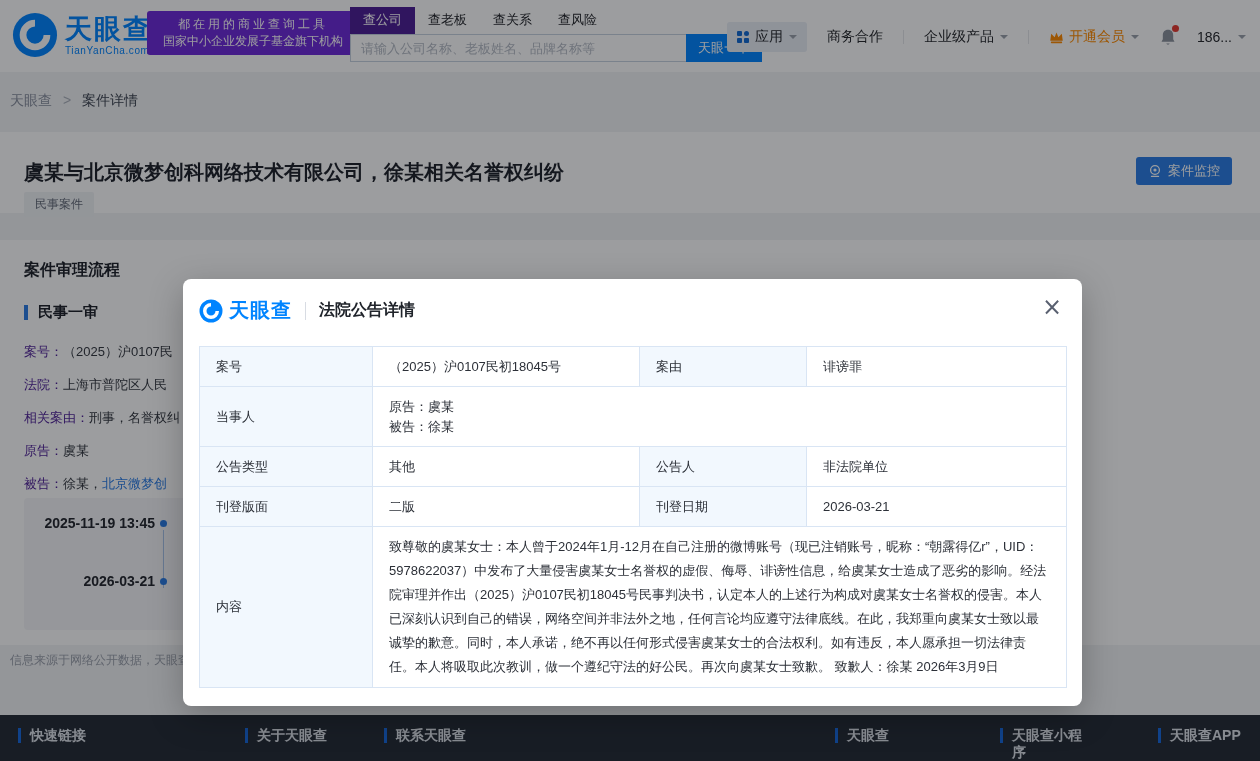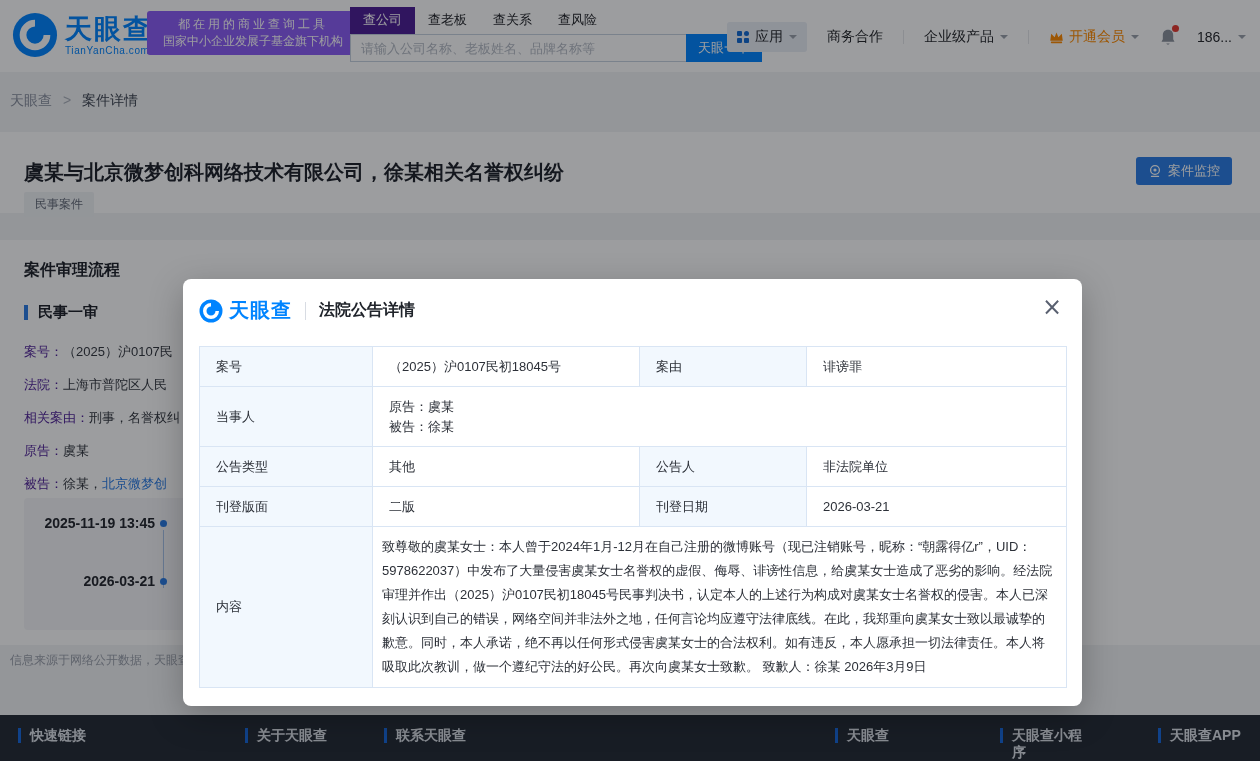--- a/index.html
+++ b/index.html
@@ -6,21 +6,21 @@
   body { background:#dcdee1; font-family:"Liberation Sans","DejaVu Sans",sans-serif; }
   #page { position:relative; width:1260px; height:761px; background:#f2f3f5; overflow:hidden; }
 
   
   .topbar { position:absolute; top:0; left:0; right:0; height:72px; background:#fff; }
   .logo { position:absolute; left:12px; top:12px; display:flex; align-items:center; }
   .logo svg { width:46px; height:46px; }
   .logo-text { margin-left:7px; }
   .logo-cn { font-size:27px; font-weight:700; color:#0084ff; letter-spacing:2px; line-height:30px; }
   .logo-en { font-size:10px; color:#0084ff; letter-spacing:.6px; margin-top:1px; }
-  .slogan { position:absolute; left:147px; top:11px; width:212px; background:#8b5cf6; color:#fff;
+  .slogan { position:absolute; left:147px; top:11px; width:212px; background:#6d28d9; color:#fff;
             font-size:12px; text-align:center; padding:5px 4px; border-radius:3px; line-height:17px; }
   .slogan .l1 { letter-spacing:3px; }
 
   .searchwrap { position:absolute; left:350px; top:7px; width:412px; }
   .tabs { display:flex; }
   .tab { font-size:13px; color:#24262b; padding:4px 13px 5px; cursor:pointer; }
   .tab.active { background:#4c1d95; color:#fff; }
   .search-row { display:flex; height:28px; }
   .search-input { flex:1; border:1px solid #c6d2df; border-right:none; font-size:13px; padding:0 10px; color:#333; outline:none; }
   .search-input::placeholder { color:#b4bac4; }
@@ -89,21 +89,21 @@
   .m-div { width:1px; height:18px; background:#d8dce3; margin:0 13px; }
   .m-title { font-size:16px; font-weight:700; color:#20242b; }
   .m-close { position:absolute; right:4px; top:16px; font-size:24px; color:#596070; line-height:24px; cursor:pointer;
              font-family:"DejaVu Sans",sans-serif; }
 
   .m-table { width:867px; border-collapse:collapse; table-layout:fixed; margin-top:10px; }
   .m-table td { border:1px solid #d9e5f4; font-size:13px; color:#2c3038; padding:6px 16px; line-height:20px; vertical-align:middle; }
   .m-table td.lbl { background:#f2f8fe; }
   .m-table tr.h40 td { height:40px; }
   .m-table tr.h60 td { height:60px; }
-  .m-table td.content { line-height:24px; padding:8px 9px; color:#2c3038; }
+  .m-table td.content { line-height:24px; padding:8px 16px; color:#2c3038; }
 </style>
 </head>
 <body>
 
 <div id="page">
 
   <div class="topbar">
     <div class="logo">
       <svg viewBox="0 0 48 48">
         <circle cx="24" cy="24" r="23" fill="#0084ff"></circle>

